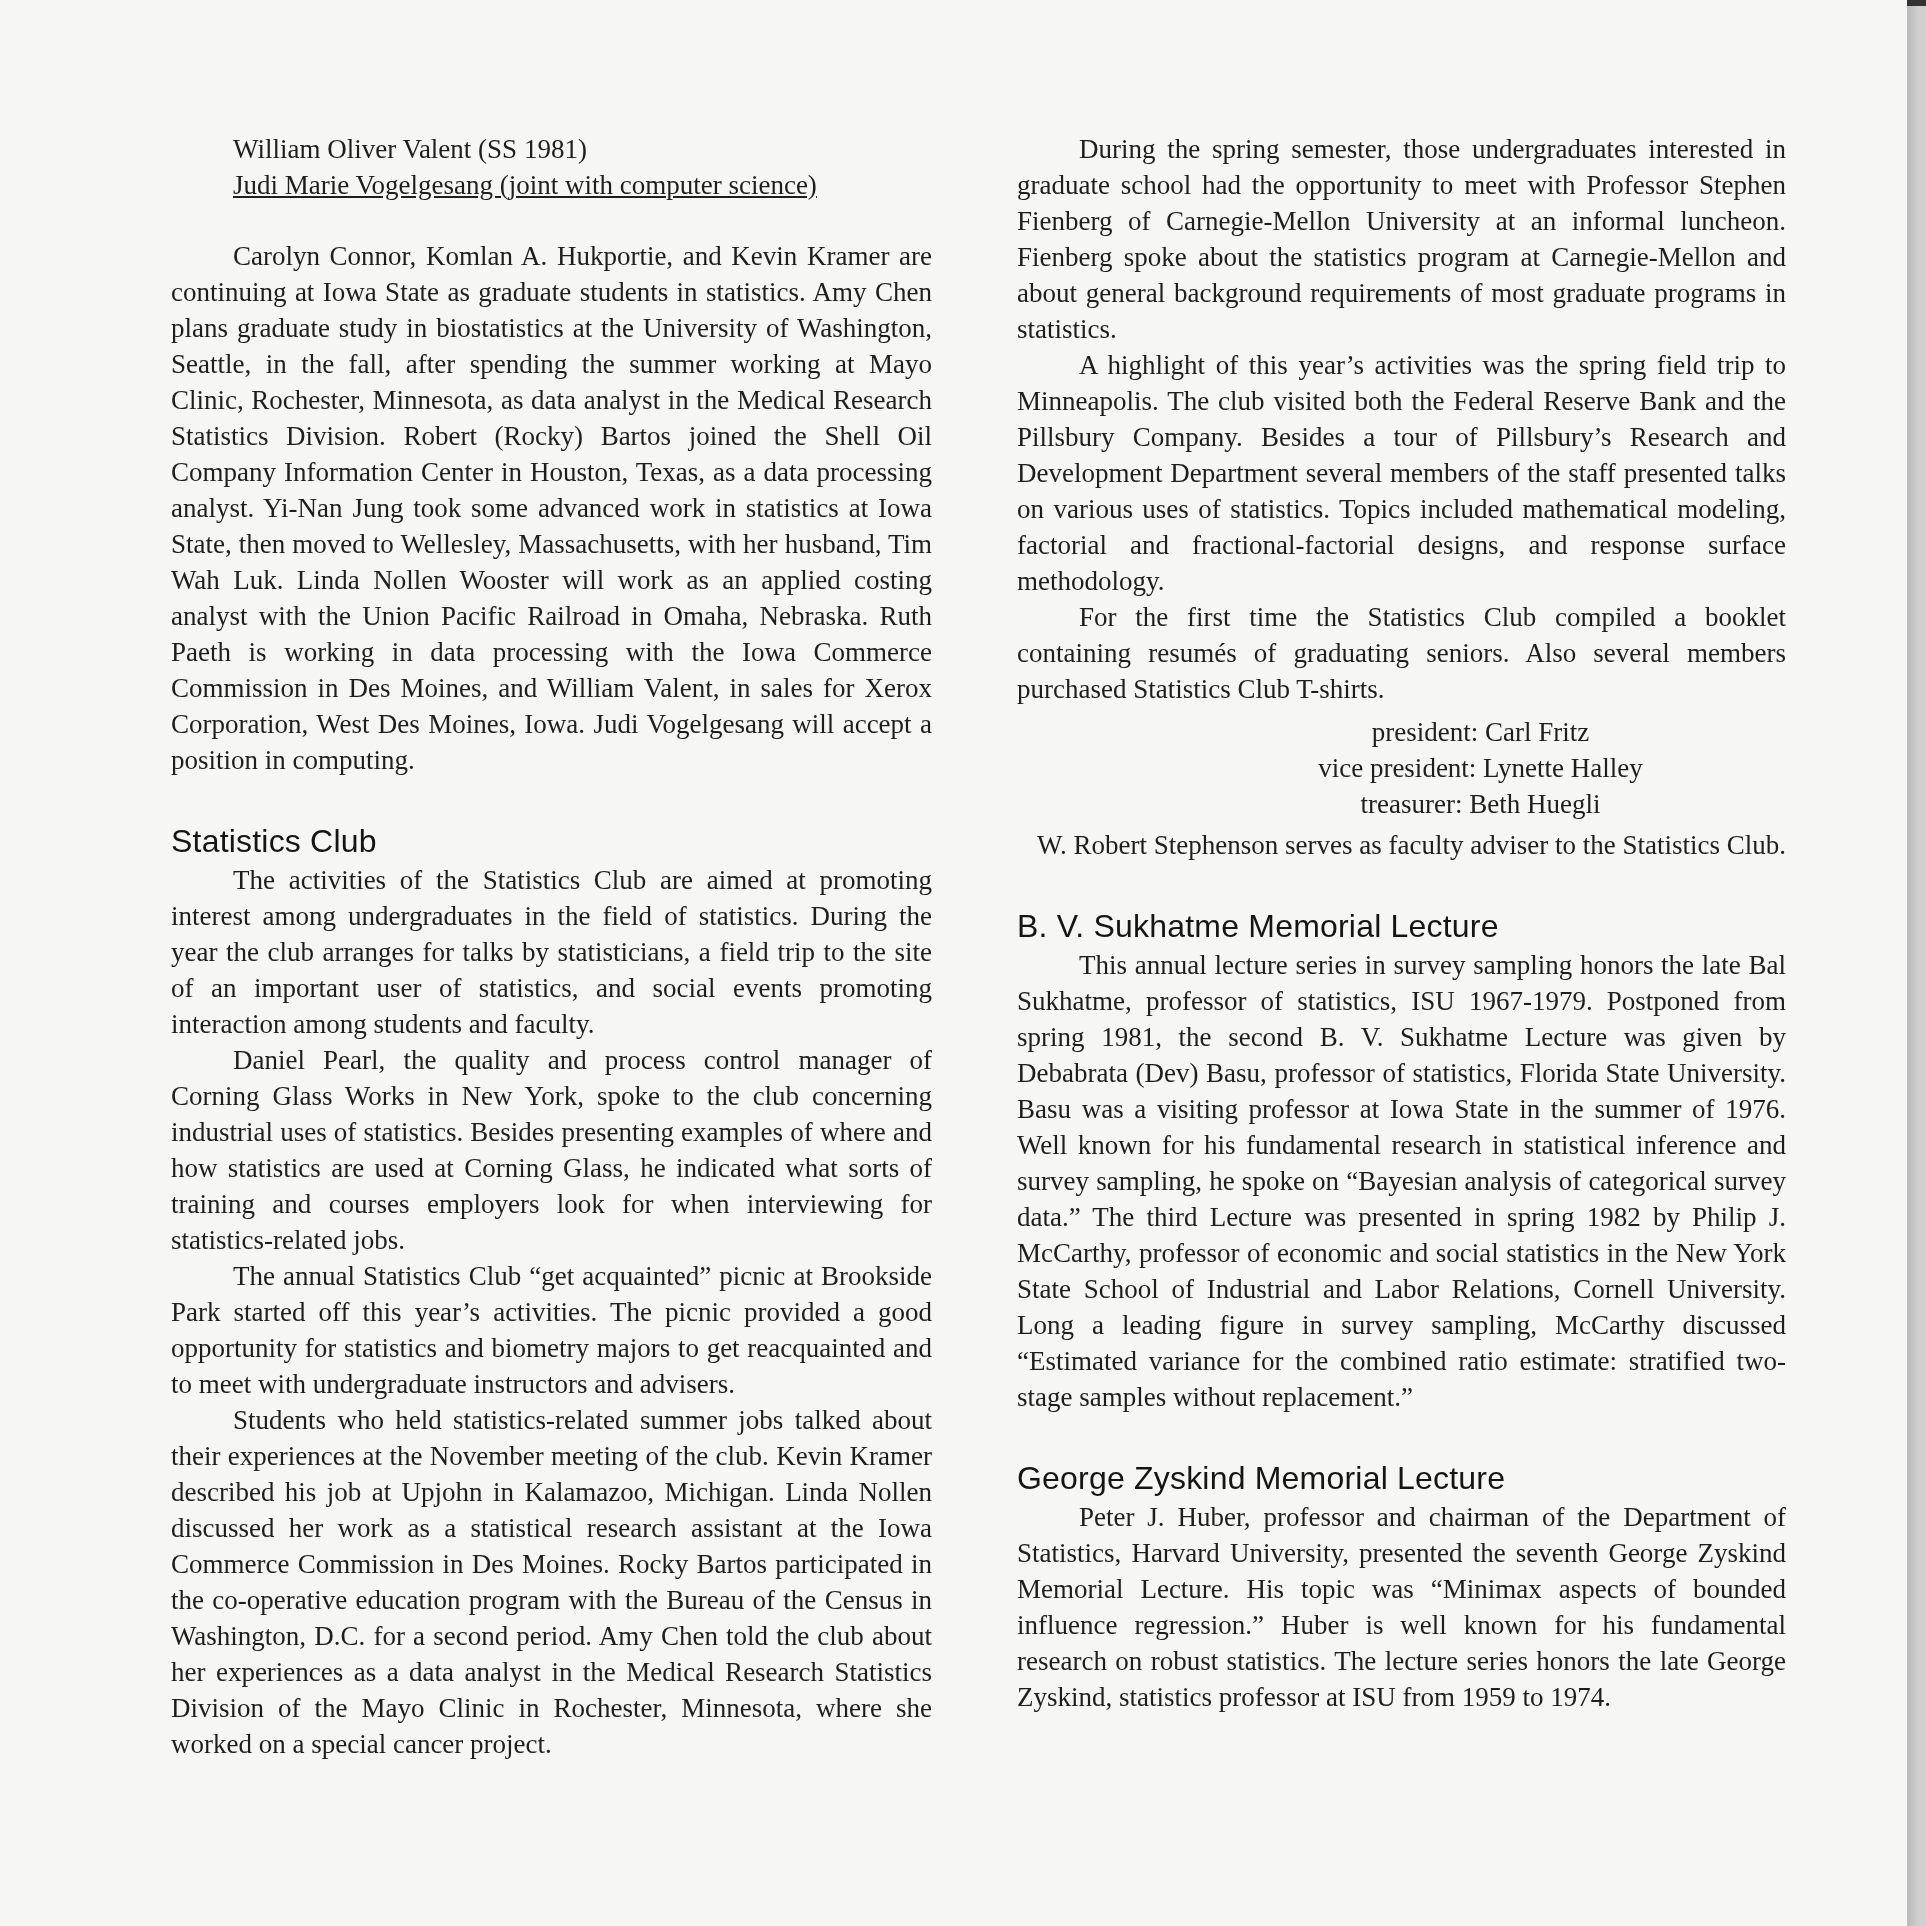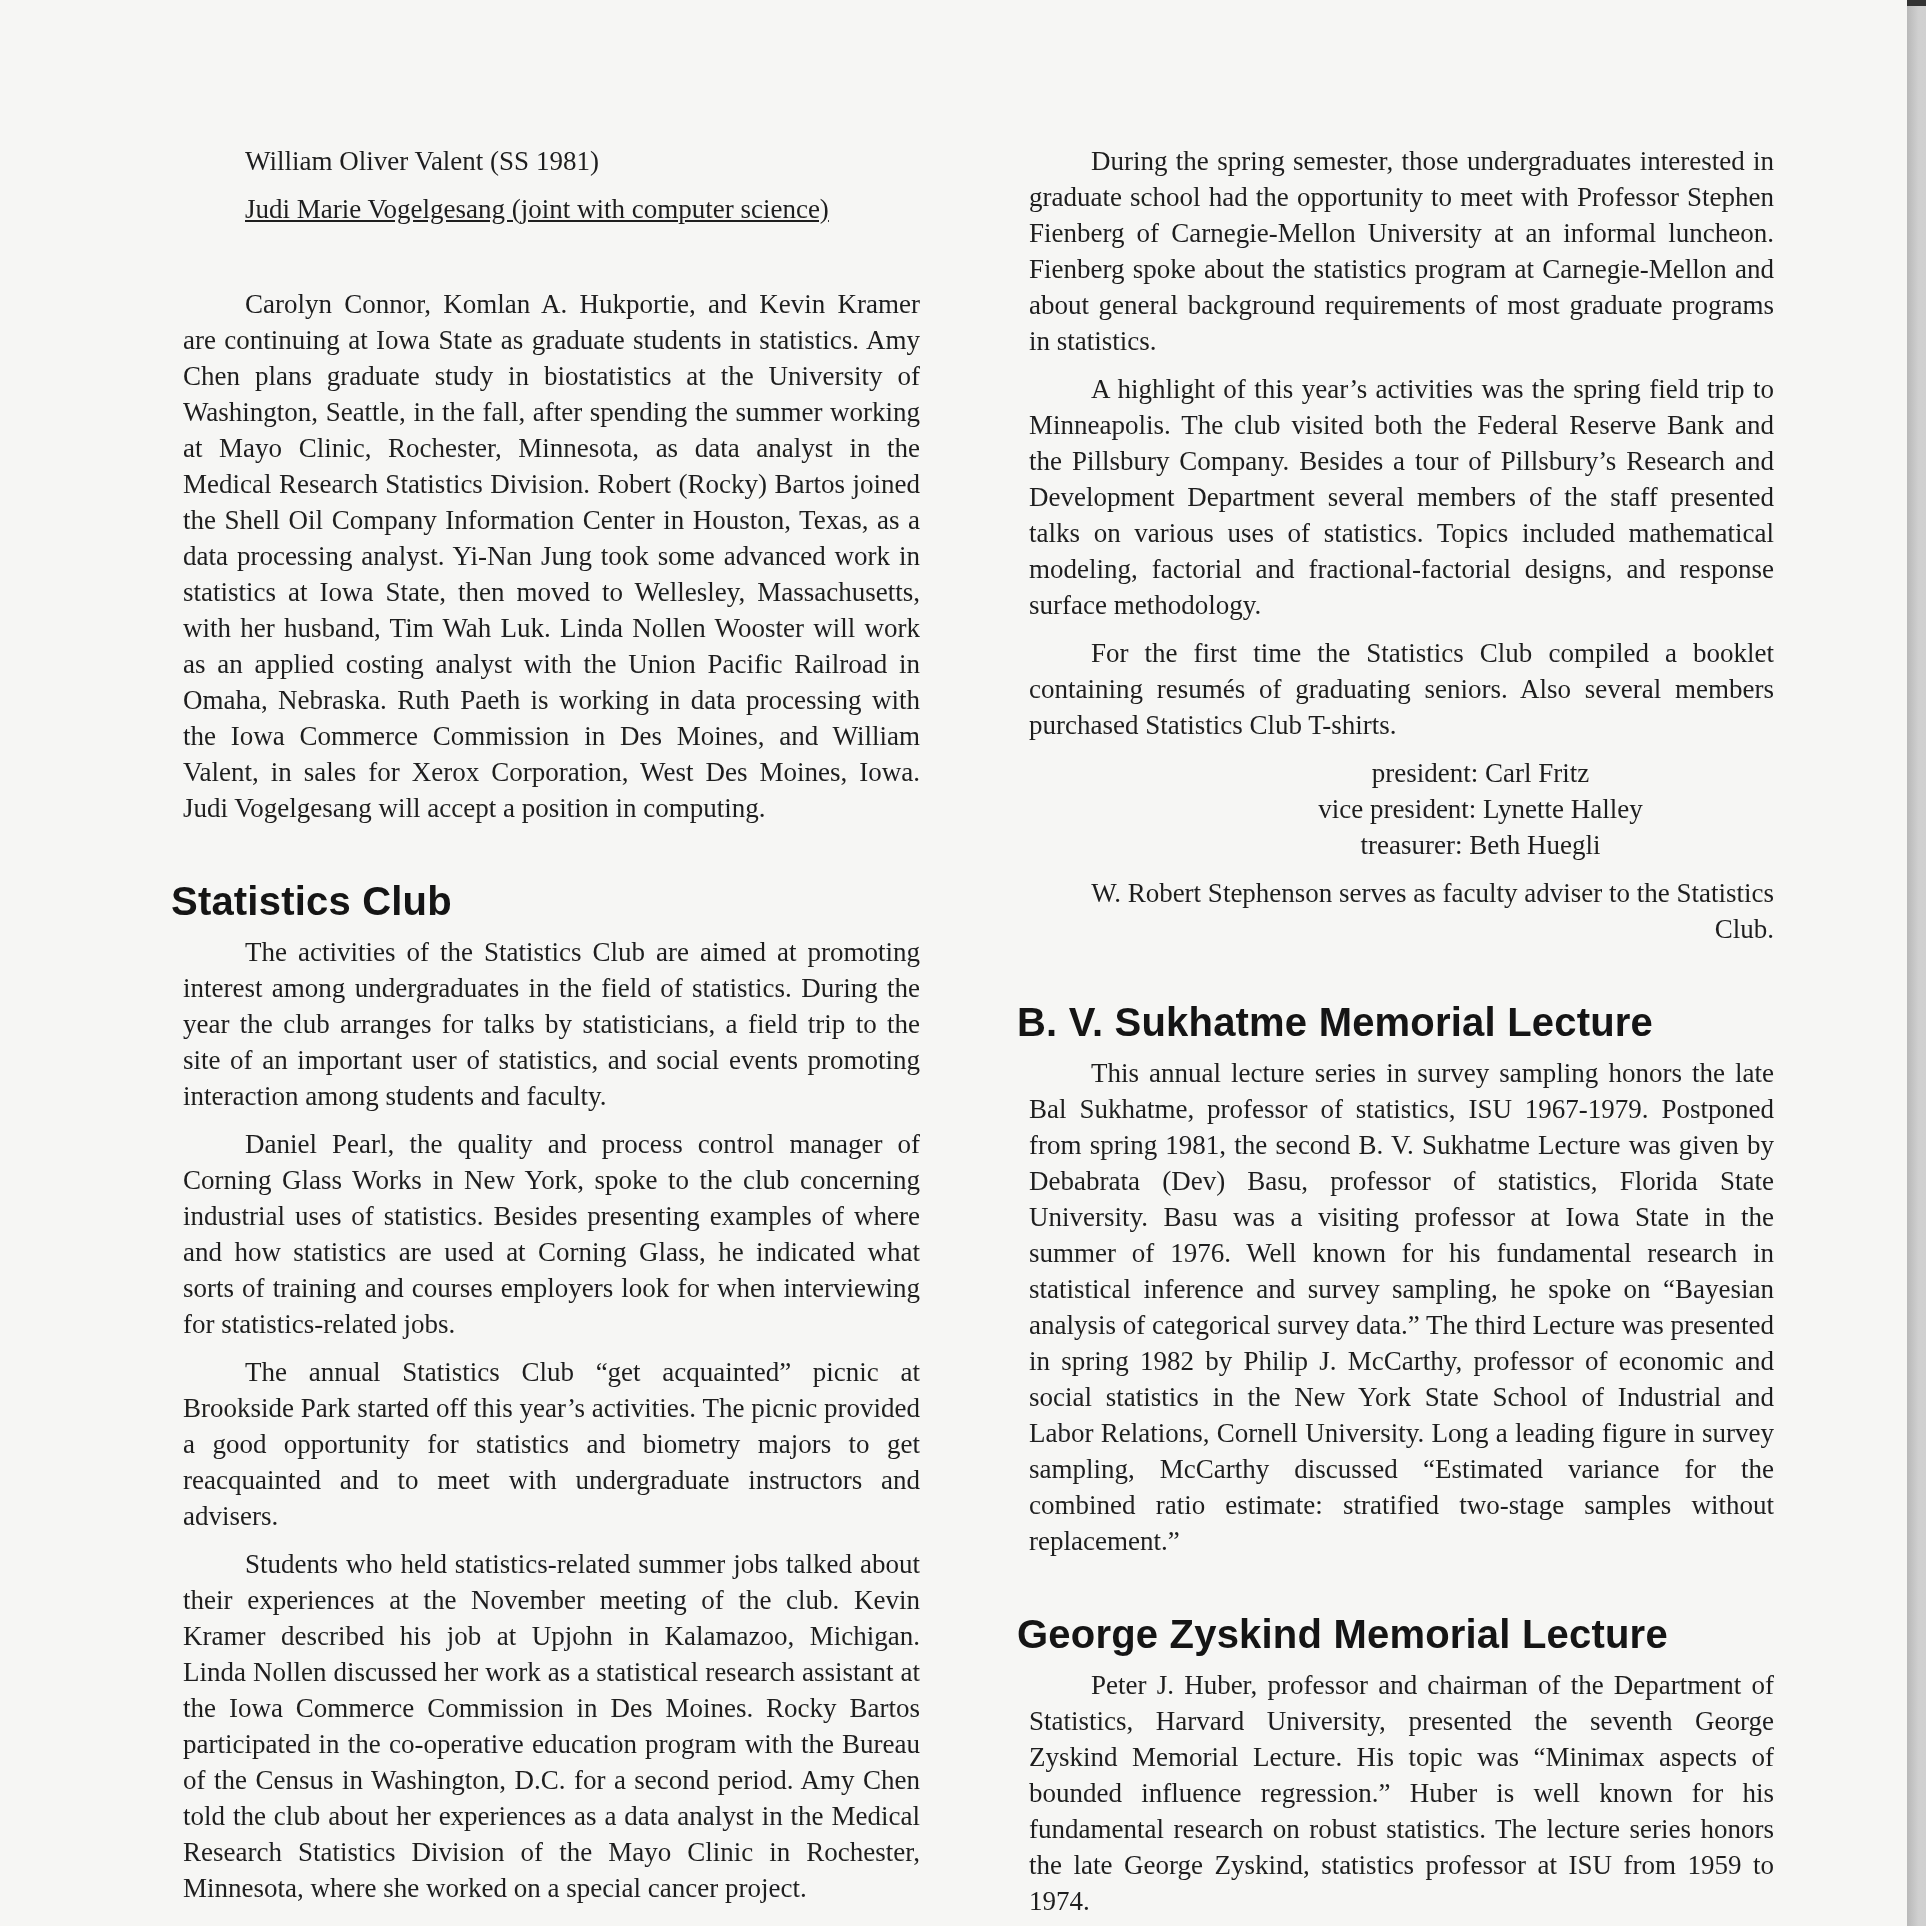--- a/index.html
+++ b/index.html
@@ -26,29 +26,29 @@
   .col {
     position: absolute; top: 131px;
     font-family: "Liberation Serif", "DejaVu Serif", serif;
     font-size: 27px;
     line-height: 36px;
     text-align: justify;
     hyphens: none;
   }
   .col.left  { left: 171px;  width: 761px; }
   .col.right { left: 1017px; width: 769px; }
-  p { margin: 12px; text-indent: 0; }
+  p { margin: 0; text-indent: 0; }
   p.ind { text-indent: 62px; }
   .grad-list p { text-indent: 62px; text-align: left; }
   .gap-sm { height: 35px; }
   .gap-md { height: 42px; }
   h2 {
     font-family: "Liberation Sans", "DejaVu Sans", sans-serif;
-    font-weight: bold;
-    font-size: 40px;
+    font-weight: normal;
+    font-size: 32px;
     line-height: 42px;
     margin: 0;
     color: #151515;
     letter-spacing: 0.2px;
   }
   .officers {
     margin: 7px 0 5.4px 158px;
     text-align: center;
   }
   .officers div { line-height: 36px; }

